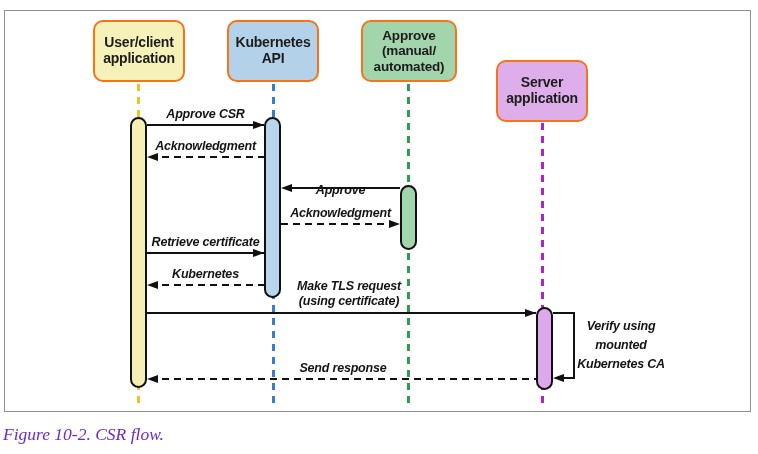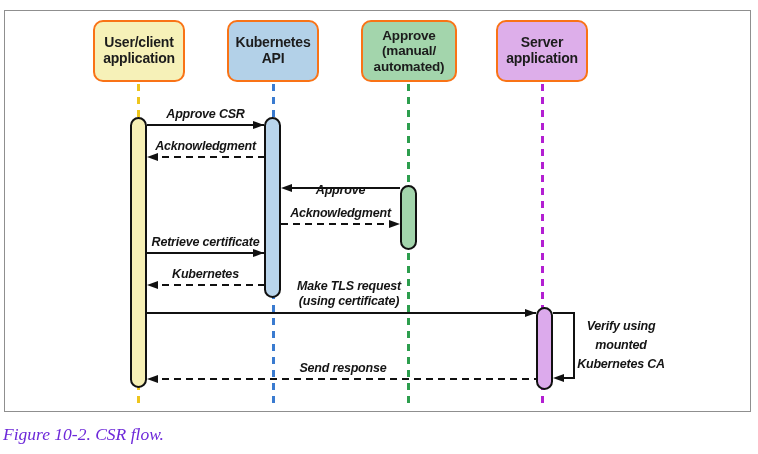--- a/index.html
+++ b/index.html
@@ -10,21 +10,21 @@
          border:1.5px solid #8f8f8f;background:#fff;box-sizing:border-box;}
 
   
   .actor{position:absolute;top:20px;height:62px;border:2px solid #f97316;border-radius:10px;
          display:flex;align-items:center;justify-content:center;text-align:center;
          font-size:14px;line-height:1.13;letter-spacing:-0.2px;white-space:pre-line;
          box-sizing:border-box;z-index:4;font-weight:bold;color:#1c1c1c;}
   .actor-user{left:93px;width:92px;background:#f6f1b8;}
   .actor-k8s{left:227px;width:92px;background:#b3d1e8;}
   .actor-approver{left:361px;width:96px;background:#a3d5ac;font-size:13.5px;}
-  .actor-server{left:496px;width:92px;background:#ddaeea;}
+  .actor-server{left:496px;width:92px;background:#ddaeea;margin-top:40px;}
 
   
   .lifeline{position:absolute;width:2.5px;z-index:1;}
   .ll-user{left:137px;top:84px;height:324px;
     background:repeating-linear-gradient(180deg,#eec51d 0 7px,transparent 7px 13px);}
   .ll-k8s{left:272px;top:84px;height:324px;
     background:repeating-linear-gradient(180deg,#3a7bd0 0 7px,transparent 7px 13px);}
   .ll-approver{left:407px;top:84px;height:324px;
     background:repeating-linear-gradient(180deg,#2d9e4e 0 7px,transparent 7px 13px);}
   .ll-server{left:541px;top:84px;height:324px;

